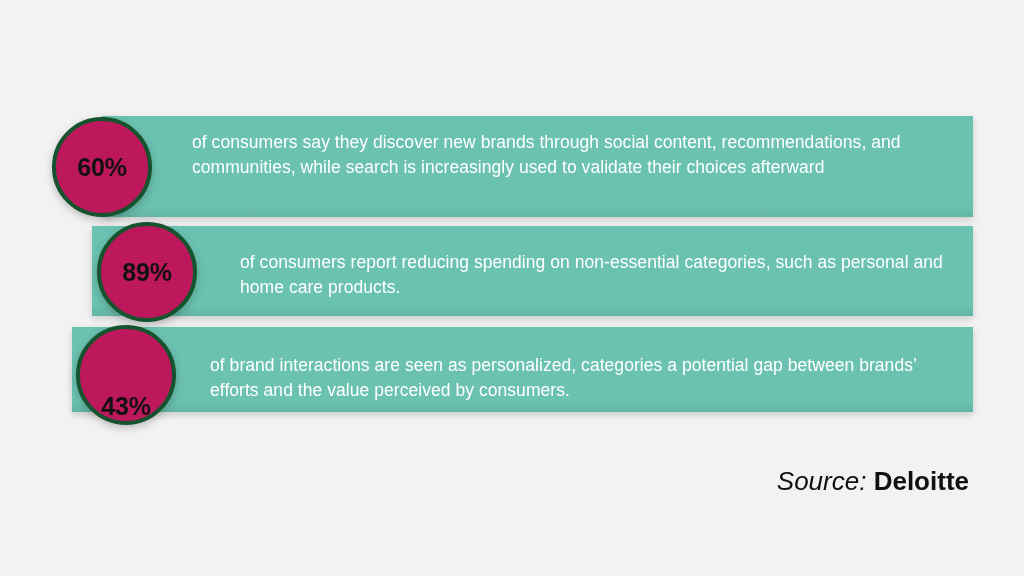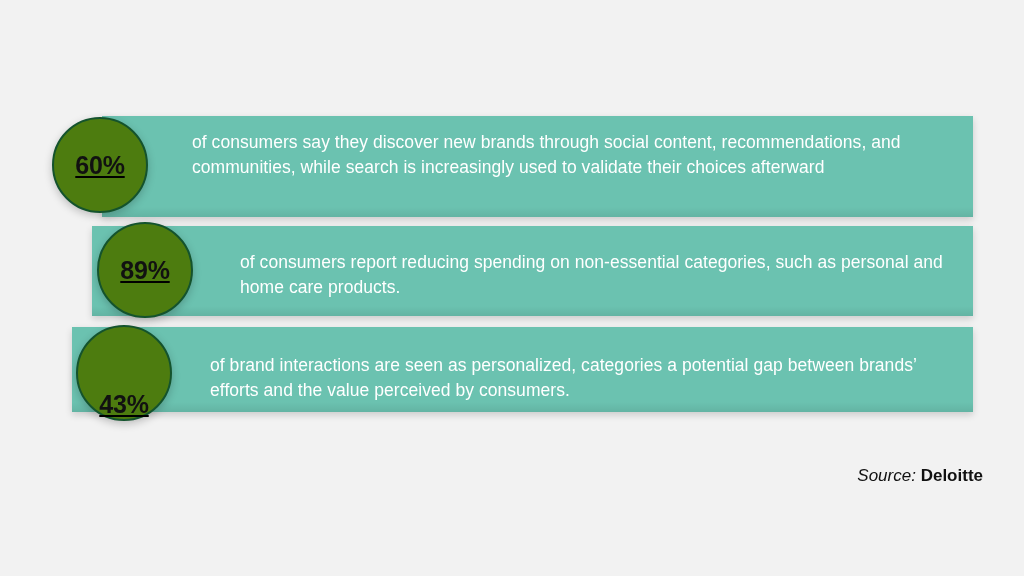--- a/index.html
+++ b/index.html
@@ -51,28 +51,27 @@
     letter-spacing: 0.05px;
     white-space: pre-line;
   }
 
   
   .circle {
     position: absolute;
     width: 92px;
     height: 92px;
     border-radius: 50%;
-    background: #4d7c0f;
-    border: 2px solid #14532d;
+    background: #be185d;
+    border: 4px solid #14532d;
     box-sizing: content-box;
     display: flex;
     align-items: center;
     justify-content: center;
     box-shadow: 0 3px 8px rgba(0, 0, 0, 0.22);
-    text-decoration: underline;
   }
 
   .circle-label {
     font-size: 25px;
     font-weight: bold;
     color: #111111;
     letter-spacing: -0.2px;
   }
 
   
@@ -87,23 +86,23 @@
   #row-2 .bar-text { left: 240px; top: 250px; width: 710px; }
 
   
   #row-3 .bar    { left: 72px;  top: 327px; width: 901px; height: 85px; }
   #row-3 .circle { left: 76px;  top: 325px; align-items: flex-end; }
   #row-3 .bar-text { left: 210px; top: 353px; width: 740px; }
 
   
   #source-line {
     position: absolute;
-    right: 41px;
+    right: 55px;
     top: 466px;
-    font-size: 17px;
+    font-size: 26px;
     color: #111111;
     white-space: nowrap;
   }
   #source-line .source-label {
     font-style: italic;
     font-weight: normal;
   }
   #source-line .source-name {
     font-weight: bold;
     font-style: normal;

